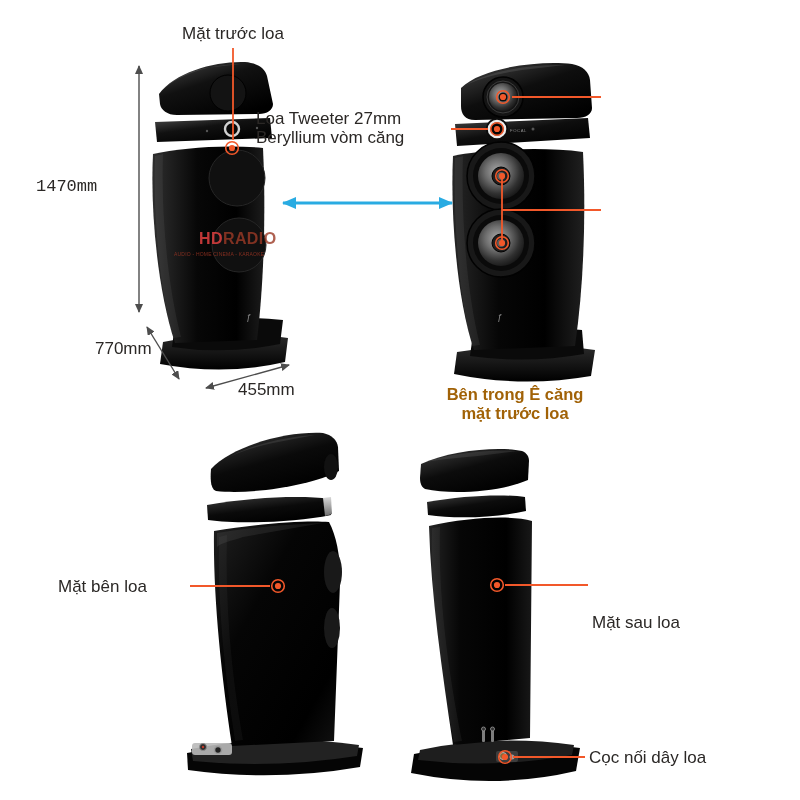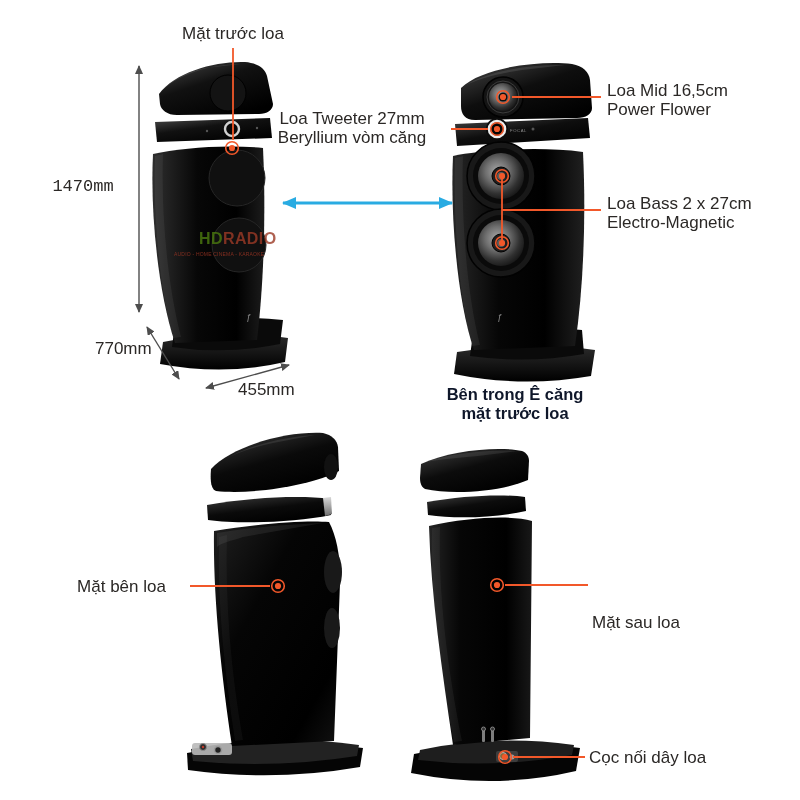--- a/index.html
+++ b/index.html
@@ -2,29 +2,29 @@
 <html><head>
 <meta charset="utf-8">
 <style>
   html,body{margin:0;padding:0;background:#fff;}
   #canvas{position:relative;width:800px;height:800px;background:#ffffff;
           font-family:"Liberation Sans",sans-serif;overflow:hidden;}
   .spk{position:absolute;z-index:1;}
   #watermark{position:absolute;left:174px;top:231px;width:88px;text-align:center;
              z-index:2;opacity:.8;line-height:15px;}
   #wm-line1{font-size:16px;font-weight:bold;letter-spacing:.4px;white-space:nowrap;}
-  #wm-hd{color:#4d7c0f;margin-left:25px;}
+  #wm-hd{color:#ef4444;margin-left:25px;}
   #wm-radio{color:#9c3a26;text-align:right;}
   #wm-tagline{font-size:5px;color:#a03624;letter-spacing:.2px;margin-top:1px;white-space:nowrap;}
   #overlay{position:absolute;left:0;top:0;z-index:4;}
   .lbl{position:absolute;font-size:17px;color:#2b2826;line-height:19px;
        white-space:nowrap;z-index:5;}
-  .lbl.right{text-align:center;}
+  .lbl.right{text-align:left;}
   .lbl.center{text-align:center;}
-  .caption{position:absolute;font-size:16.5px;font-weight:bold;color:#0f172a;
+  .caption{position:absolute;font-size:16.5px;font-weight:bold;color:#a16207;
            line-height:18.5px;text-align:center;z-index:5;}
 </style>
 </head>
 <body>
 
 <div id="canvas">
 
   <div class="spk" style="left:145px;top:52px;">
     <svg width="150" height="330" viewBox="0 0 150 330">
       <defs>
@@ -305,29 +305,21 @@
 
   <div class="lbl" style="left:95px;top:339px;">770mm</div>
 
   <div class="lbl" style="left:238px;top:380px;">455mm</div>
 
   <div class="lbl right" style="left:256px;top:109px;width:192px;">
     <div>Loa Tweeter 27mm</div>
     <div>Beryllium vòm căng</div>
   </div>
 
-  <div class="lbl" style="left:607px;top:81px;">
-    <div>Loa Mid 16,5cm</div>
-    <div>Power Flower</div>
-  </div>
-
-  <div class="lbl" style="left:607px;top:194px;">
-    <div>Loa Bass 2 x 27cm</div>
-    <div>Electro-Magnetic</div>
-  </div>
+
 
   <div class="caption" style="left:430px;top:385px;width:170px;">
     <div>Bên trong Ê căng</div>
     <div>mặt trước loa</div>
   </div>
 
   <div class="lbl right" style="left:58px;top:577px;width:127px;">Mặt bên loa</div>
 
   <div class="lbl" style="left:592px;top:577px;margin-top:36px;">Mặt sau loa</div>
 

